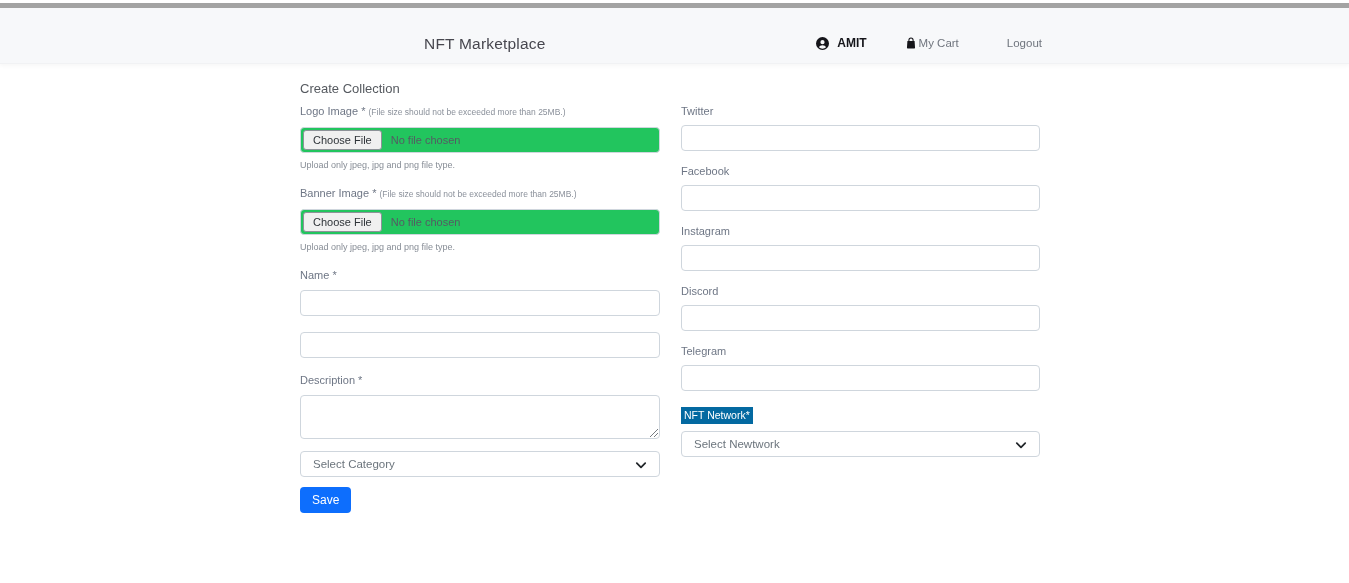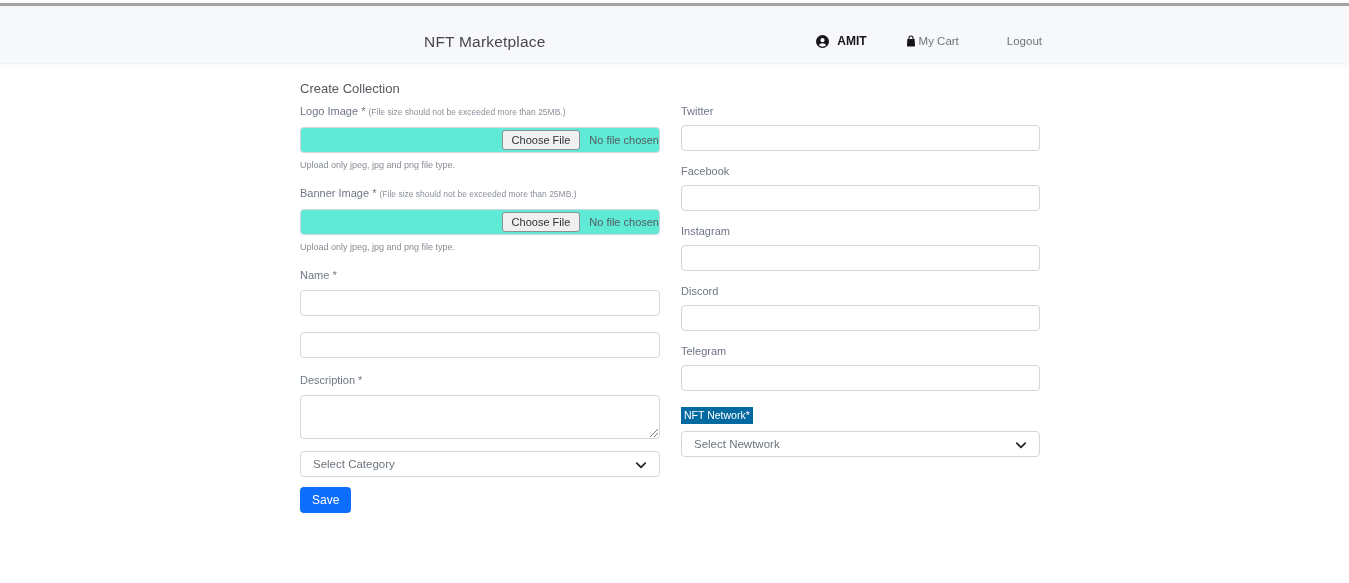--- a/index.html
+++ b/index.html
@@ -10,21 +10,21 @@
     overflow: hidden;
     position: relative;
   }
 
   
   .header {
     position: absolute;
     top: 3px; left: 0; right: 0;
     height: 60px;
     background: #f7f8fa;
-    border-top: 3px solid #a3a3a3;
+    border-top: 5px solid #a3a3a3;
     box-shadow: 0 1px 0 #f1f2f4, 0 3px 4px rgba(0,0,0,0.035);
   }
   .brand {
     position: absolute;
     left: 424px; top: 27px;
     font-size: 15.5px;
     color: #47474f;
     letter-spacing: 0.2px;
   }
   .header-nav {
@@ -97,24 +97,23 @@
     padding: 0 10px;
     outline: none;
   }
 
   
   .file-box {
     display: flex; align-items: stretch;
     width: 100%; height: 26px;
     border: 1px solid #cfd6dd;
     border-radius: 4px;
-    background: #5eead4;
+    background: #22c55e;
     overflow: hidden;
     cursor: pointer;
-    justify-content: flex-end;
   }
   .choose-btn {
     flex: 0 0 auto;
     margin: 2px;
     padding: 0 9px;
     display: flex; align-items: center;
     background: #f0f0f0;
     border: 1px solid #8d9298;
     border-radius: 3px;
     font-size: 11px;

